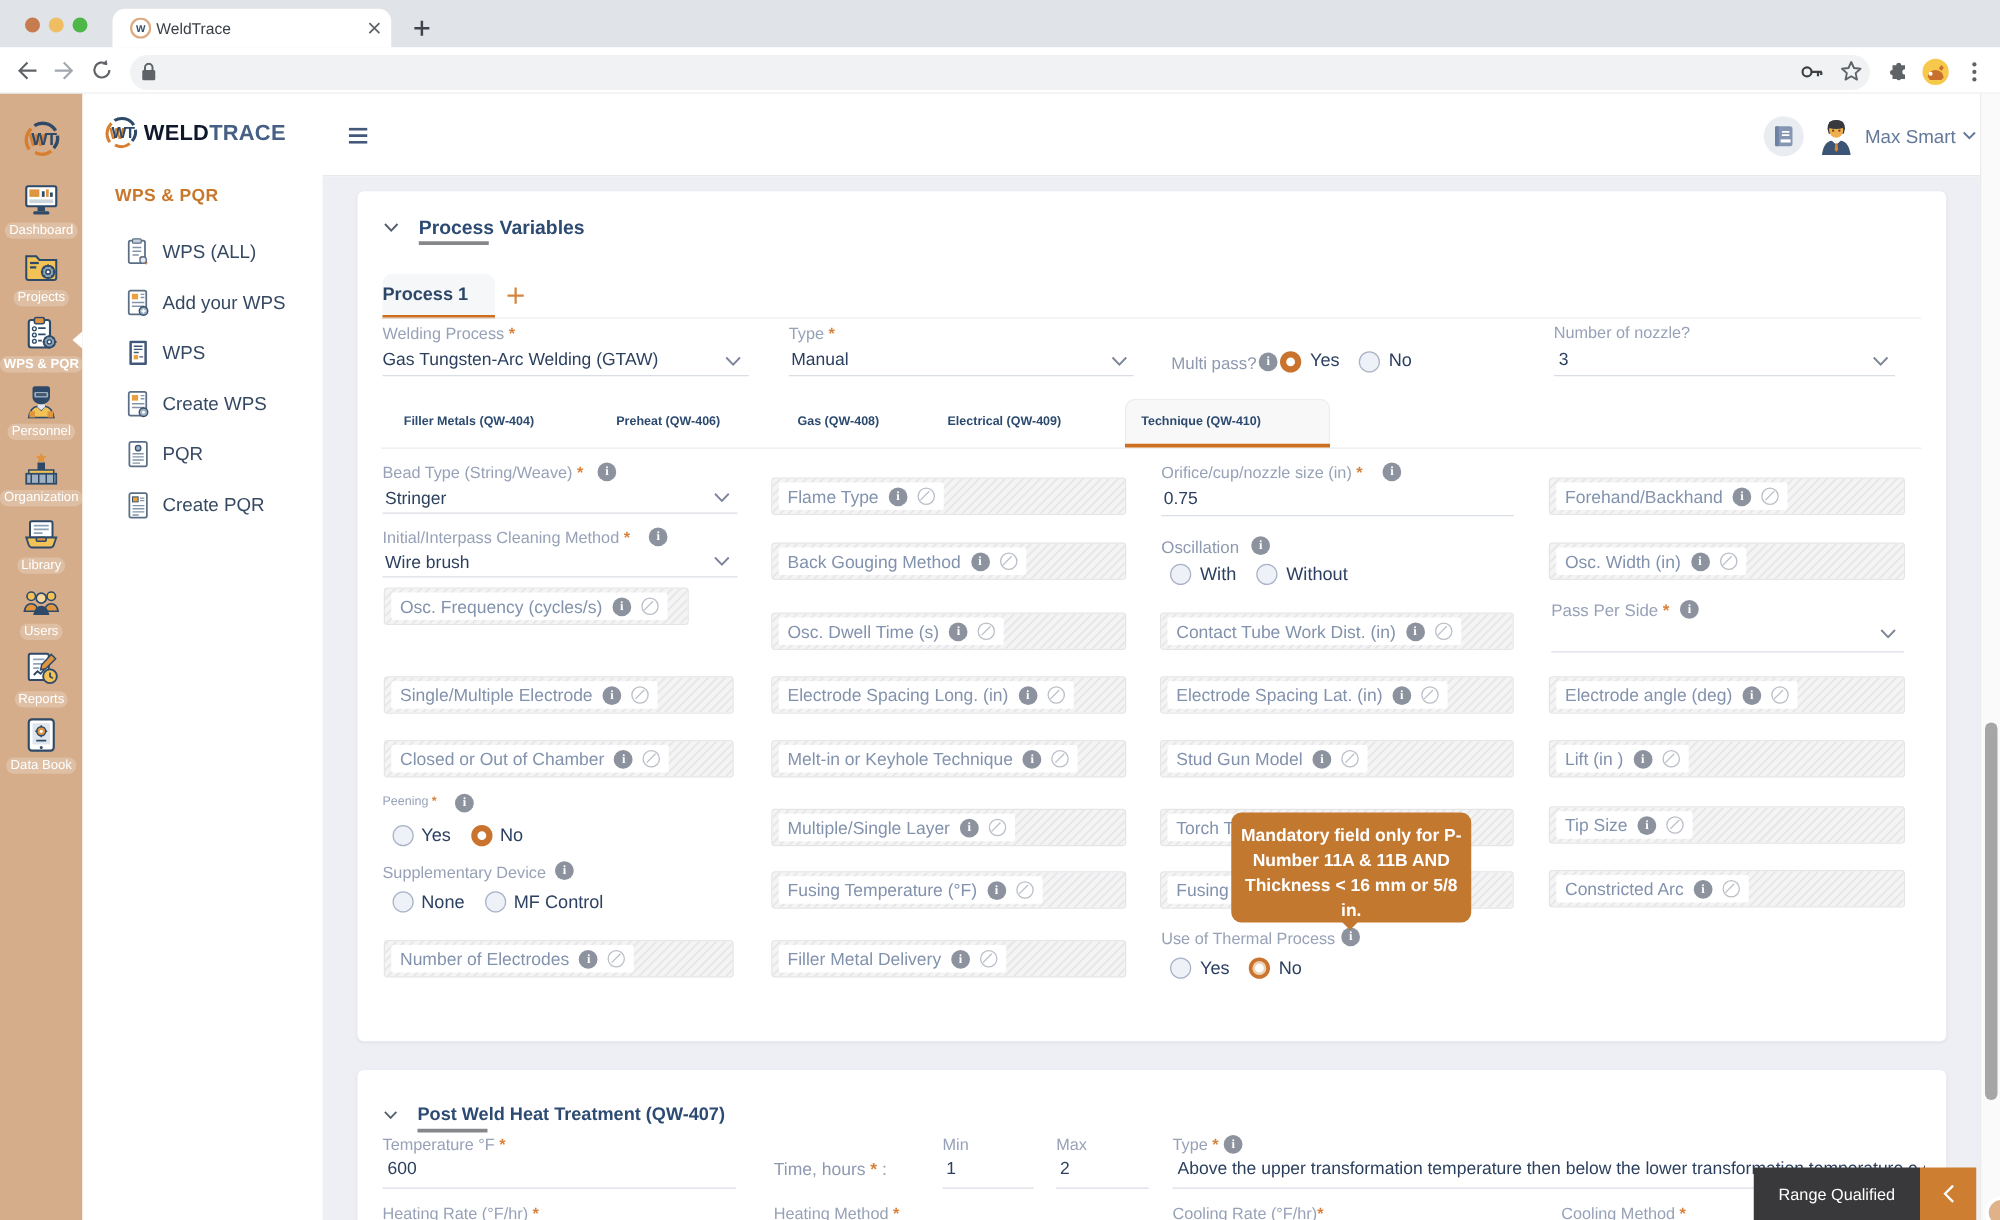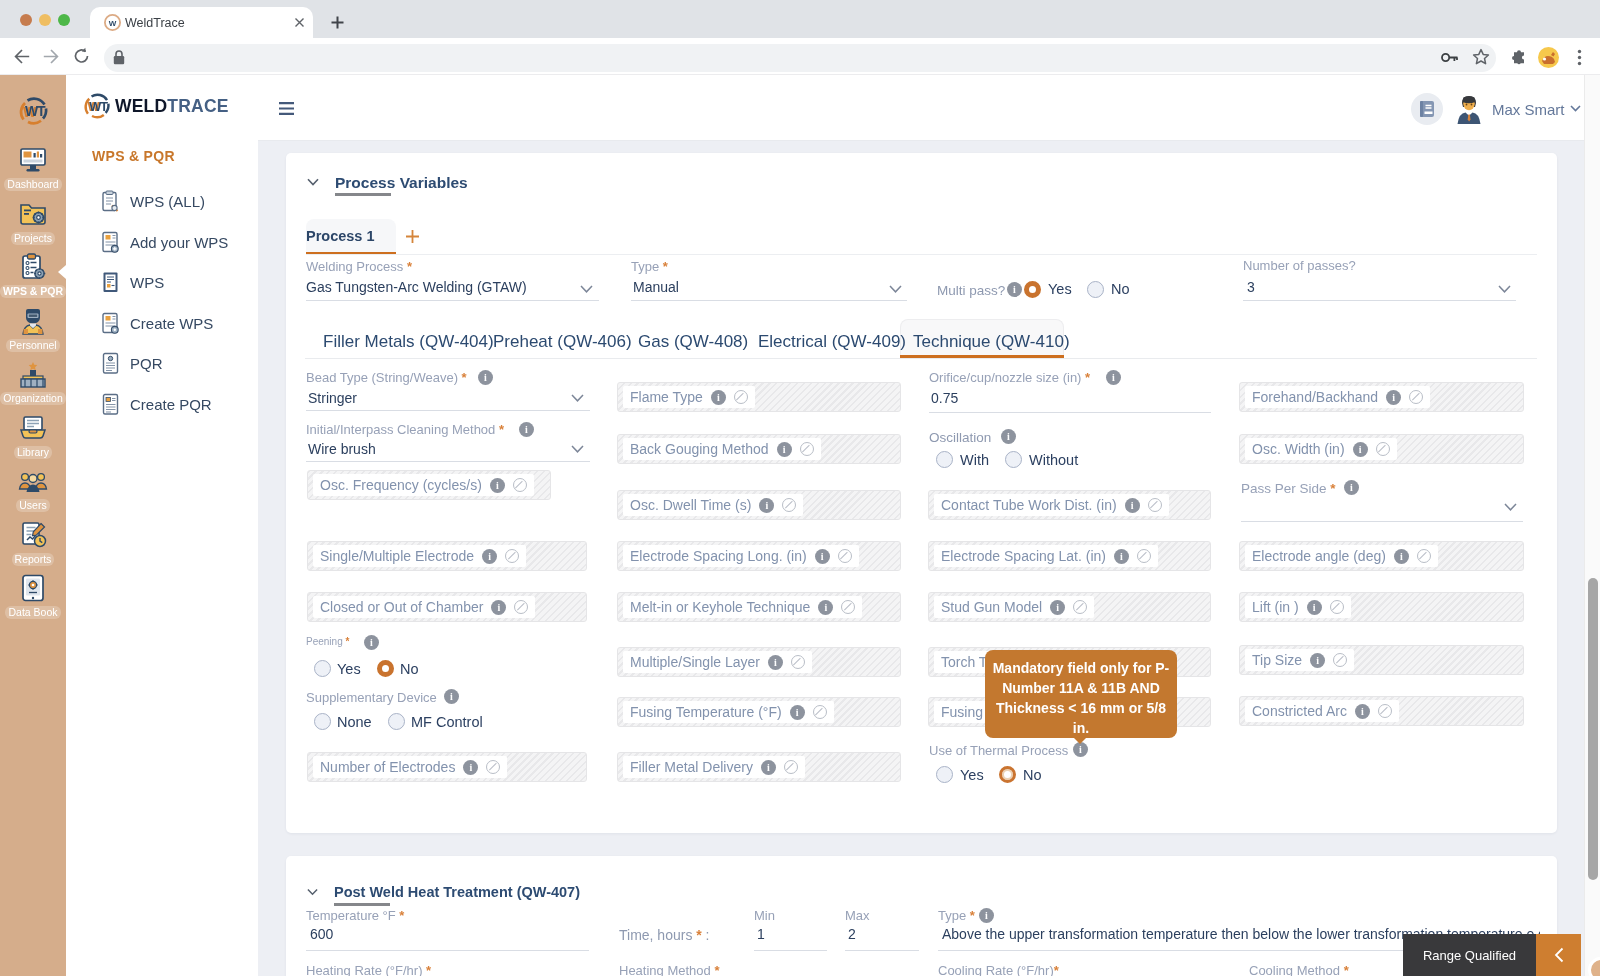--- a/index.html
+++ b/index.html
@@ -27,21 +27,21 @@
 .card{position:absolute;background:#fff;border-radius:5px;box-shadow:0 1px 3px rgba(25,39,62,.06)}
 
 .lbl{position:absolute;font-size:13px;color:#97a1b7;white-space:nowrap}
 .lbl14{position:absolute;font-size:14px;color:#8e99b0;white-space:nowrap}
 .val{position:absolute;font-size:14px;color:#2b3f5e;white-space:nowrap}
 .req{color:#d9813a;font-weight:700}
 .uline{position:absolute;height:1px;background:#d9dde4}
 .sect{position:absolute;font-size:15.5px;font-weight:700;color:#2d4b72;white-space:nowrap}
 .sectline{position:absolute;width:56px;height:2.5px;background:#85878b}
 .info{position:absolute;width:15px;height:15px;border-radius:50%;background:#8d939e;color:#fff;font-size:10px;font-weight:700;text-align:center;line-height:15px;font-family:"Liberation Serif",serif}
-.tabtx{position:absolute;font-size:17px;font-weight:400;color:#2c4a70;white-space:nowrap}
+.tabtx{position:absolute;font-size:10px;font-weight:700;color:#2c4a70;white-space:nowrap}
 
 .dz{position:absolute;height:30px;border:1px solid #e5e5e7;border-radius:3px;background:repeating-linear-gradient(-45deg,#f4f4f5 0 3.2px,#e8e8ea 3.2px 4.9px)}
 .chip{display:inline-flex;align-items:center;gap:8px;background:#fff;border-radius:2px;height:22px;margin:3px 0 0 5px;padding:0 7px;white-space:nowrap}
 .chip b{font-size:14px;font-weight:400;color:#8292ad}
 .ii{width:15px;height:15px;border-radius:50%;background:#8d939e;color:#fff;font-size:10px;font-weight:700;text-align:center;line-height:15px;font-family:"Liberation Serif",serif}
 .ban{width:14px;height:14px;border-radius:50%;border:1.5px solid #b9bec7;position:relative}
 .ban:after{content:"";position:absolute;left:0.5px;top:4.8px;width:10px;height:1.4px;background:#b9bec7;transform:rotate(-45deg)}
 
 .rad{display:inline-block;width:17px;height:17px;border-radius:50%;border:1.5px solid #a9b3c7;background:#eef1f7;vertical-align:middle}
 .radon{display:inline-block;width:17px;height:17px;border-radius:50%;border:5px solid #c9732e;background:#fff;vertical-align:middle}
@@ -348,21 +348,21 @@
 <div class="uline" style="left:631px;top:300px;width:276px"></div>
 <svg class="abs" style="left:889px;top:285px" width="13" height="8" viewBox="0 0 13 8">
     <path d="M1 1 L6.5 6.8 L12 1" stroke="#7c8698" stroke-width="1.5" fill="none"></path>
   </svg>
 <div class="lbl14" style="left:937px;top:283px;font-size:13.5px">Multi pass?</div>
 <span class="info" style="left:1007px;top:282px">i</span>
 <span class="radon abs" style="left:1024px;top:281px"></span>
 <div class="rtx" style="left:1048px;top:281px">Yes</div>
 <span class="rad abs" style="left:1087px;top:281px"></span>
 <div class="rtx" style="left:1111px;top:281px">No</div>
-<div class="lbl" style="left:1243px;top:258px">Number of passes?</div>
+<div class="lbl" style="left:1243px;top:258px">Number of nozzle?</div>
 <div class="val" style="left:1247px;top:279px">3</div>
 <div class="uline" style="left:1243px;top:300px;width:273px"></div>
 <svg class="abs" style="left:1498px;top:285px" width="13" height="8" viewBox="0 0 13 8">
     <path d="M1 1 L6.5 6.8 L12 1" stroke="#7c8698" stroke-width="1.5" fill="none"></path>
   </svg>
 <div class="abs" style="left:900px;top:319px;width:164px;height:39px;background:#f8f8f9;border:1px solid #ededef;border-bottom:none;border-radius:8px 8px 0 0"></div>
 <div class="tabtx" style="left:323px;top:332px">Filler Metals (QW-404)</div>
 <div class="tabtx" style="left:493px;top:332px">Preheat (QW-406)</div>
 <div class="tabtx" style="left:638px;top:332px">Gas (QW-408)</div>
 <div class="tabtx" style="left:758px;top:332px">Electrical (QW-409)</div>

